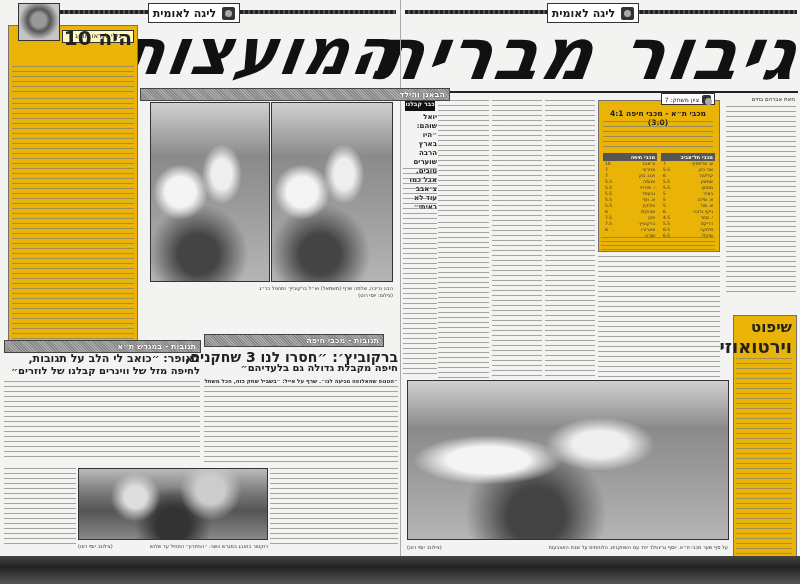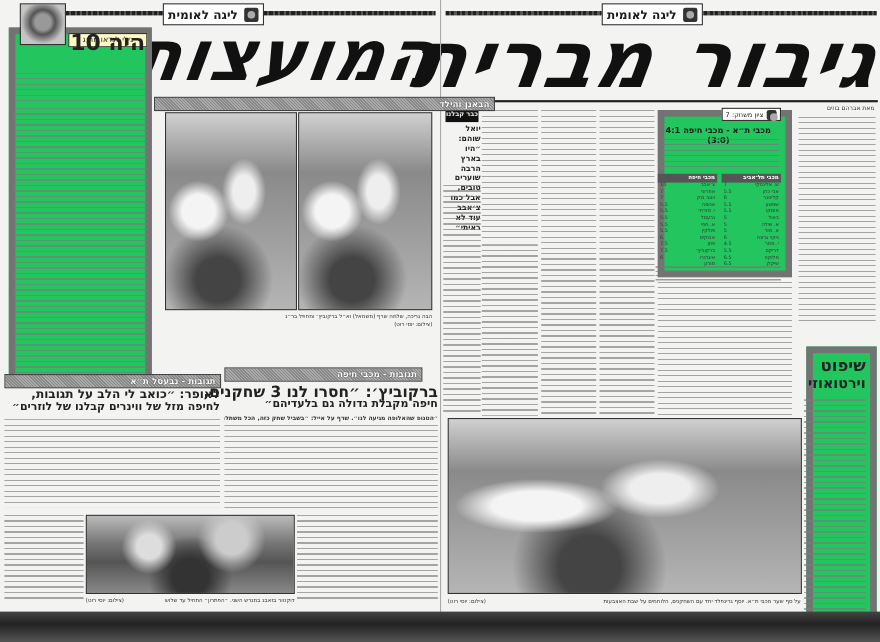--- a/index.html
+++ b/index.html
@@ -67,21 +67,21 @@
     background: repeating-linear-gradient(45deg,#888 0 1px,#aaa 1px 2px);
     border: 1px solid #444;
     font-family: "DejaVu Sans", sans-serif; font-size: 8px; font-weight: bold; color: #fff;
     padding-right: 4px; line-height: 11px; text-shadow: 0 0 1px #000;
   }
   .sub-head {
     position: absolute;
     font-family: "DejaVu Sans", sans-serif; font-weight: 900; color: #222;
     line-height: 1.05; text-align: right; white-space: nowrap;
   }
-  .box { position: absolute; border: 6px solid #737373; background: #22c55e; }
+  .box { position: absolute; border: 1px solid #737373; background: #eab308; }
   .score-table { position: absolute; font-family: "DejaVu Sans", sans-serif; font-size: 4.5px; color: #333; }
   .score-table .hdr { background: #555; color: #fff; font-weight: bold; padding: 1px 2px; font-size: 5px; }
   .score-table .row { display: flex; justify-content: space-between; height: 6px; line-height: 6px; padding: 0 2px; }
   .avatar {
     position: absolute; border: 1px solid #333;
     background: radial-gradient(circle at 50% 45%, #999 0 25%, #555 40%, #c5c5c5 70%);
   }
   .byline { position: absolute; font-family: "DejaVu Sans", sans-serif; font-size: 5.5px; color: #333; }
   .black-label {
     position: absolute; background: #111; color: #eee;
@@ -230,21 +230,21 @@
 <div class="text-col" style="left:492px;top:100px;width:50px;height:278px;background:repeating-linear-gradient(180deg,#7a7a7a 0 1.2px,transparent 1.2px 5px);opacity:.65;"></div>
 <div class="text-col" style="left:438px;top:100px;width:51px;height:120px;background:repeating-linear-gradient(180deg,#7a7a7a 0 1.2px,transparent 1.2px 5px);opacity:.65;"></div>
 
 <div class="black-label" style="left:405px;top:97px;width:30px;font-size:6px;">כבר קבלנו</div>
 <div class="sub-head" style="left:403px;top:113px;width:34px;font-size:7px;white-space:normal;line-height:9px;">יואל שוהם: ״היו בארץ הרבה שוערים טובים, אבל כמו צ׳אבב עוד לא ראיתי״</div>
 <div class="text-col" style="left:403px;top:168px;width:34px;height:210px;background:repeating-linear-gradient(180deg,#7a7a7a 0 1.2px,transparent 1.2px 5px);opacity:.65;"></div>
 <div class="text-col" style="left:438px;top:222px;width:51px;height:156px;background:repeating-linear-gradient(180deg,#7a7a7a 0 1.2px,transparent 1.2px 5px);opacity:.65;"></div>
 
 <div class="box" style="left:733px;top:315px;width:64px;height:270px;">
   <div class="sub-head" style="right:4px;top:4px;font-size:15px;">שיפוט</div>
-  <div class="sub-head" style="right:4px;top:22px;font-size:13px;">וירטואוזי</div>
+  <div class="sub-head" style="right:4px;top:22px;font-size:18px;">וירטואוזי</div>
   <div class="text-col" style="right:4px;top:42px;width:56px;height:212px;background:repeating-linear-gradient(180deg,#7a7a7a 0 1.2px,transparent 1.2px 5px);opacity:.65;"></div>
   <div class="byline" style="right:4px;top:258px;font-size:5px;">איתן עמית</div>
 </div>
 
 <div class="photo photo-light" style="left:407px;top:380px;width:322px;height:160px;"></div>
 <div class="caption" style="left:480px;top:544px;width:248px;text-align:right;">על סף שער מכבי ת״א. יוסף גרינפלד יחד עם השחקנים, הלוחמים על שבת האצבעות</div>
 <div class="caption" style="left:407px;top:544px;width:70px;text-align:left;">(צילום: יוסי רוט)</div>
 
 <div class="rule" style="left:400px;top:0;width:1px;height:584px;background:#aaa;"></div>
 
@@ -264,21 +264,21 @@
 <div class="text-col" style="left:12px;top:66px;width:122px;height:30px;background:repeating-linear-gradient(180deg,#7a7a7a 0 1.2px,transparent 1.2px 5px);opacity:.65;"></div>
 <div class="text-col" style="left:12px;top:98px;width:122px;height:245px;background:repeating-linear-gradient(180deg,#7a7a7a 0 1.2px,transparent 1.2px 5px);opacity:.65;"></div>
 
 <div class="banner-bar" style="left:140px;top:88px;width:310px;">הבאנן והילד</div>
 
 <div class="photo photo-light" style="left:150px;top:102px;width:120px;height:180px;"></div>
 <div class="photo photo-light" style="left:271px;top:102px;width:122px;height:180px;"></div>
 <div class="caption" style="left:150px;top:285px;width:243px;text-align:right;">הבה נריכה, שלמה שרף (משמאל) וא״ל ברקוביץ׳ ומחפל בר״ג</div>
 <div class="caption" style="left:150px;top:292px;width:243px;text-align:right;">(צילום: יוסי רוט)</div>
 
-<div class="banner-bar" style="left:4px;top:340px;width:197px;">תגובות - נבעסל ת״א</div>
+<div class="banner-bar" style="left:4px;top:340px;width:197px;">תגובות - במגרש ת״א</div>
 <div class="sub-head" style="left:4px;top:353px;width:196px;font-size:11px;">לאופר: ״כואב לי הלב על תגובות,</div>
 <div class="sub-head" style="left:4px;top:366px;width:196px;font-size:10px;">לחיפה מזל של ווינרים קבלנו של לוזרים״</div>
 <div class="text-col" style="left:4px;top:381px;width:196px;height:80px;background:repeating-linear-gradient(180deg,#7a7a7a 0 1.2px,transparent 1.2px 5px);opacity:.65;"></div>
 
 <div class="banner-bar" style="left:204px;top:334px;width:180px;">תגובות - מכבי חיפה</div>
 <div class="sub-head" style="left:204px;top:350px;width:194px;font-size:14px;">ברקוביץ׳: ״חסרו לנו 3 שחקנים,</div>
 <div class="sub-head" style="left:204px;top:363px;width:194px;font-size:10px;">חיפה מקבלת גדולה גם בלעדיהם״</div>
 <div class="caption" style="left:204px;top:378px;width:194px;text-align:right;font-size:5.5px;font-weight:bold;">״הטנופ שהאלופה מגיעה לנו״. שרף על אייל: ״בשביל שחק כזה, הכל משתלם״</div>
 <div class="text-col" style="left:204px;top:386px;width:194px;height:80px;background:repeating-linear-gradient(180deg,#7a7a7a 0 1.2px,transparent 1.2px 5px);opacity:.65;"></div>
 

